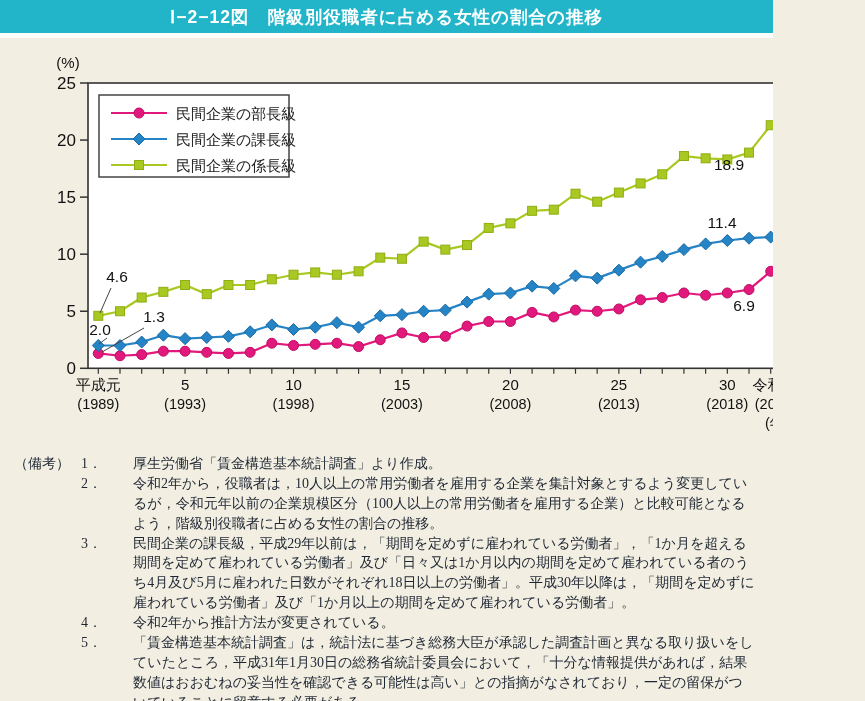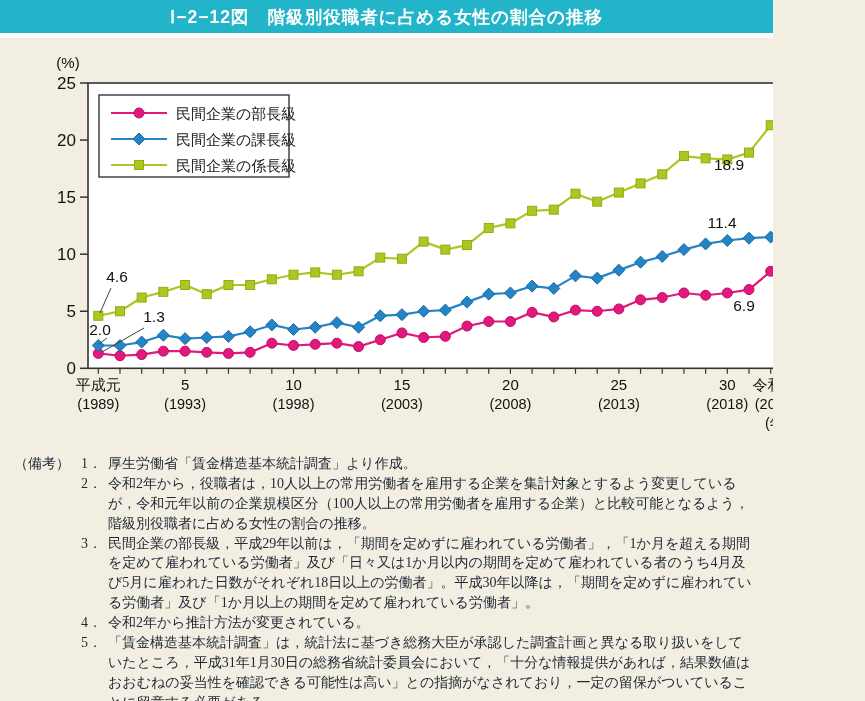--- a/index.html
+++ b/index.html
@@ -16,21 +16,21 @@
   svg text { font-family: "Liberation Sans", sans-serif; }
   .notes {
     display: flex; padding: 6px 18px 0 14px;
     color: #1e2633; font-family: "Liberation Serif", serif;
     font-size: 14px; line-height: 1.42;
   }
   .notes-label { width: 67px; flex: none; }
   .notes-items { flex: 1; }
   .note-item { display: flex; }
   .note-num { width: 27px; flex: none; }
-  .note-text { flex: 1; }
+  .note-text { flex: 1; margin-left: 25px; }
 </style>
 </head>
 <body>
 
 <div class="page">
 
   <div class="title-bar">
     <span>Ⅰ−2−12図　階級別役職者に占める女性の割合の推移</span>
   </div>
 
@@ -245,21 +245,21 @@
         <div class="note-item">
           <div class="note-num">1．</div>
           <div class="note-text">厚生労働省「賃金構造基本統計調査」より作成。</div>
         </div>
         <div class="note-item">
           <div class="note-num">2．</div>
           <div class="note-text">令和2年から，役職者は，10人以上の常用労働者を雇用する企業を集計対象とするよう変更しているが，令和元年以前の企業規模区分（100人以上の常用労働者を雇用する企業）と比較可能となるよう，階級別役職者に占める女性の割合の推移。</div>
         </div>
         <div class="note-item">
           <div class="note-num">3．</div>
-          <div class="note-text">民間企業の部長級，平成29年以前は，「期間を定めずに雇われている労働者」，「1か月を超える期間を定めて雇われている労働者」及び「日々又は1か月以内の期間を定めて雇われている者のうち4月及び5月に雇われた日数がそれぞれ18日以上の労働者」。平成30年以降は，「期間を定めずに雇われている労働者」及び「1か月以上の期間を定めて雇われている労働者」。</div>
+          <div class="note-text">民間企業の課長級，平成29年以前は，「期間を定めずに雇われている労働者」，「1か月を超える期間を定めて雇われている労働者」及び「日々又は1か月以内の期間を定めて雇われている者のうち4月及び5月に雇われた日数がそれぞれ18日以上の労働者」。平成30年以降は，「期間を定めずに雇われている労働者」及び「1か月以上の期間を定めて雇われている労働者」。</div>
         </div>
         <div class="note-item">
           <div class="note-num">4．</div>
           <div class="note-text">令和2年から推計方法が変更されている。</div>
         </div>
         <div class="note-item">
           <div class="note-num">5．</div>
           <div class="note-text">「賃金構造基本統計調査」は，統計法に基づき総務大臣が承認した調査計画と異なる取り扱いをしていたところ，平成31年1月30日の総務省統計委員会において，「十分な情報提供があれば，結果数値はおおむねの妥当性を確認できる可能性は高い」との指摘がなされており，一定の留保がついていることに留意する必要がある。</div>
         </div>
       </div>

